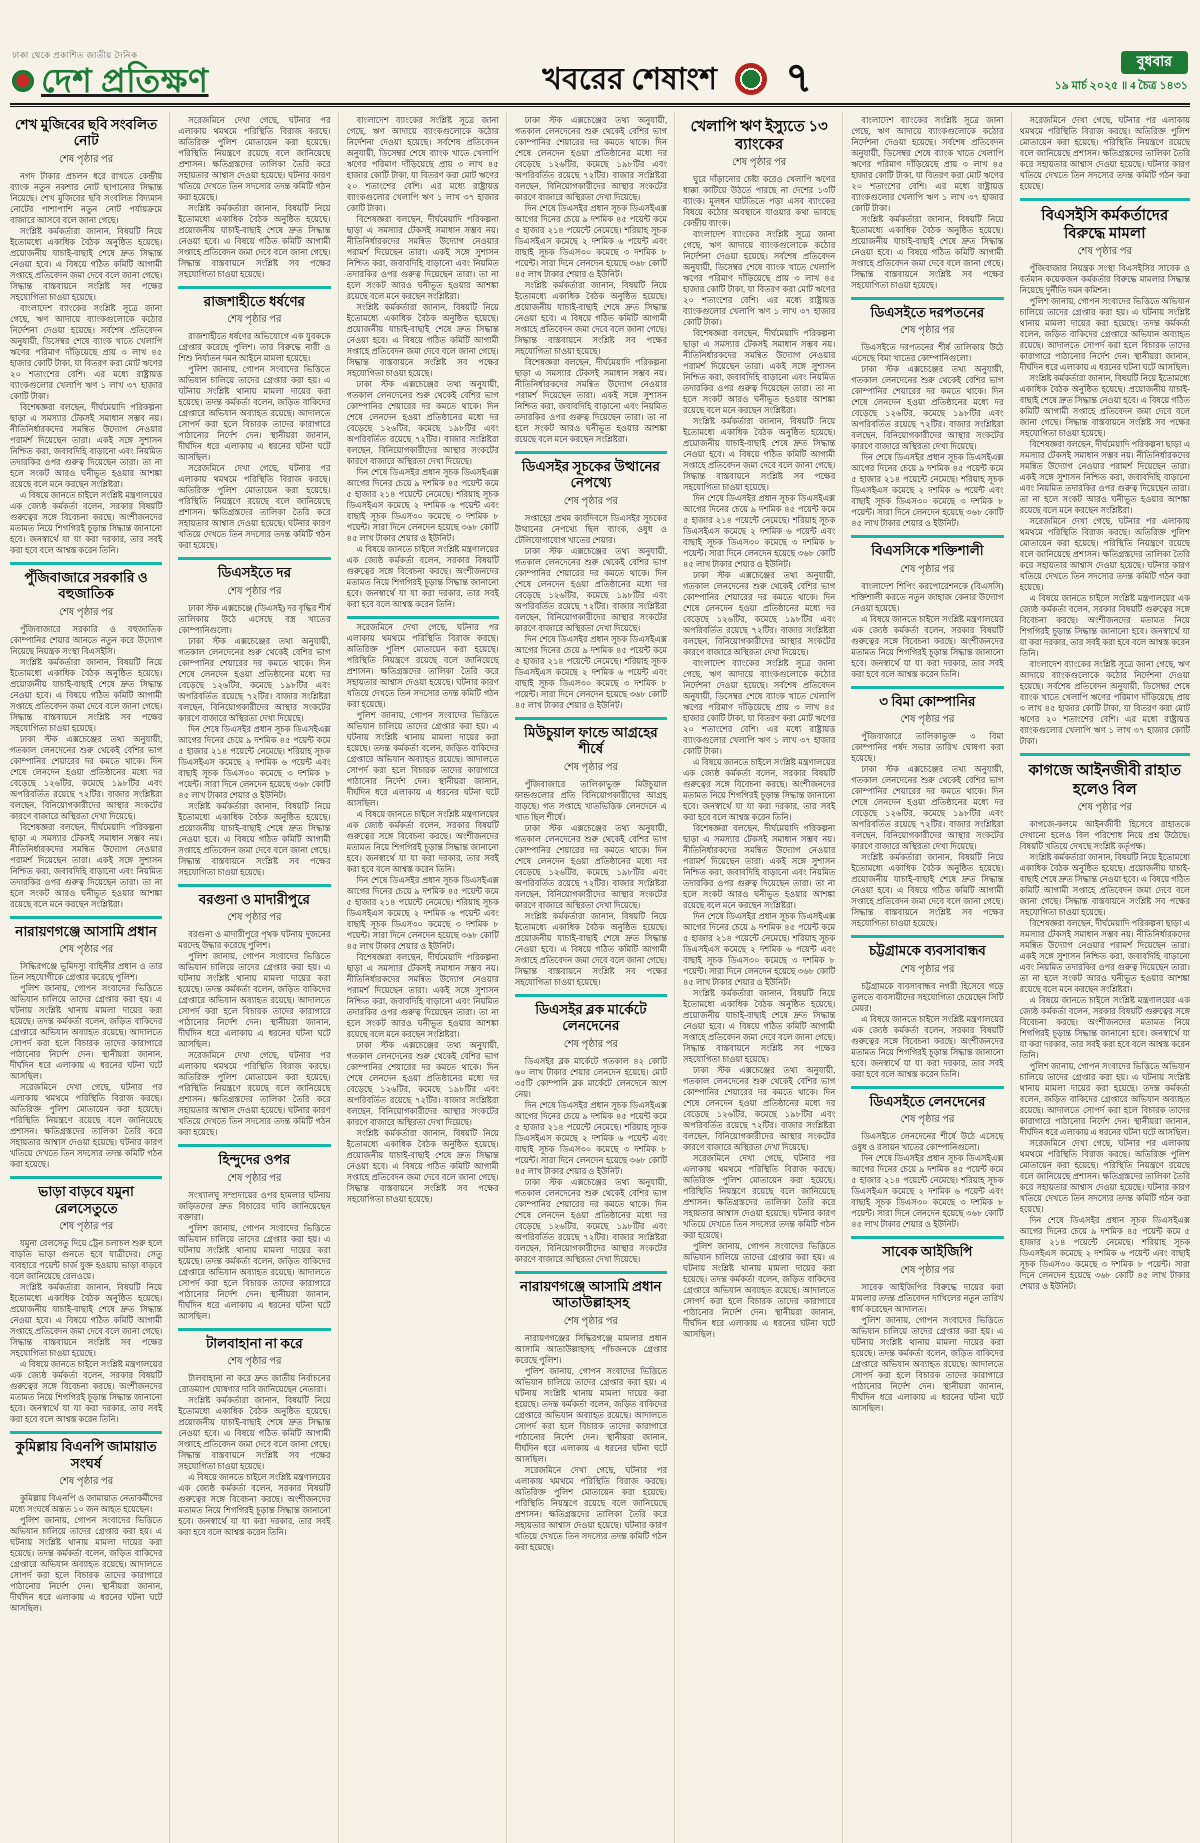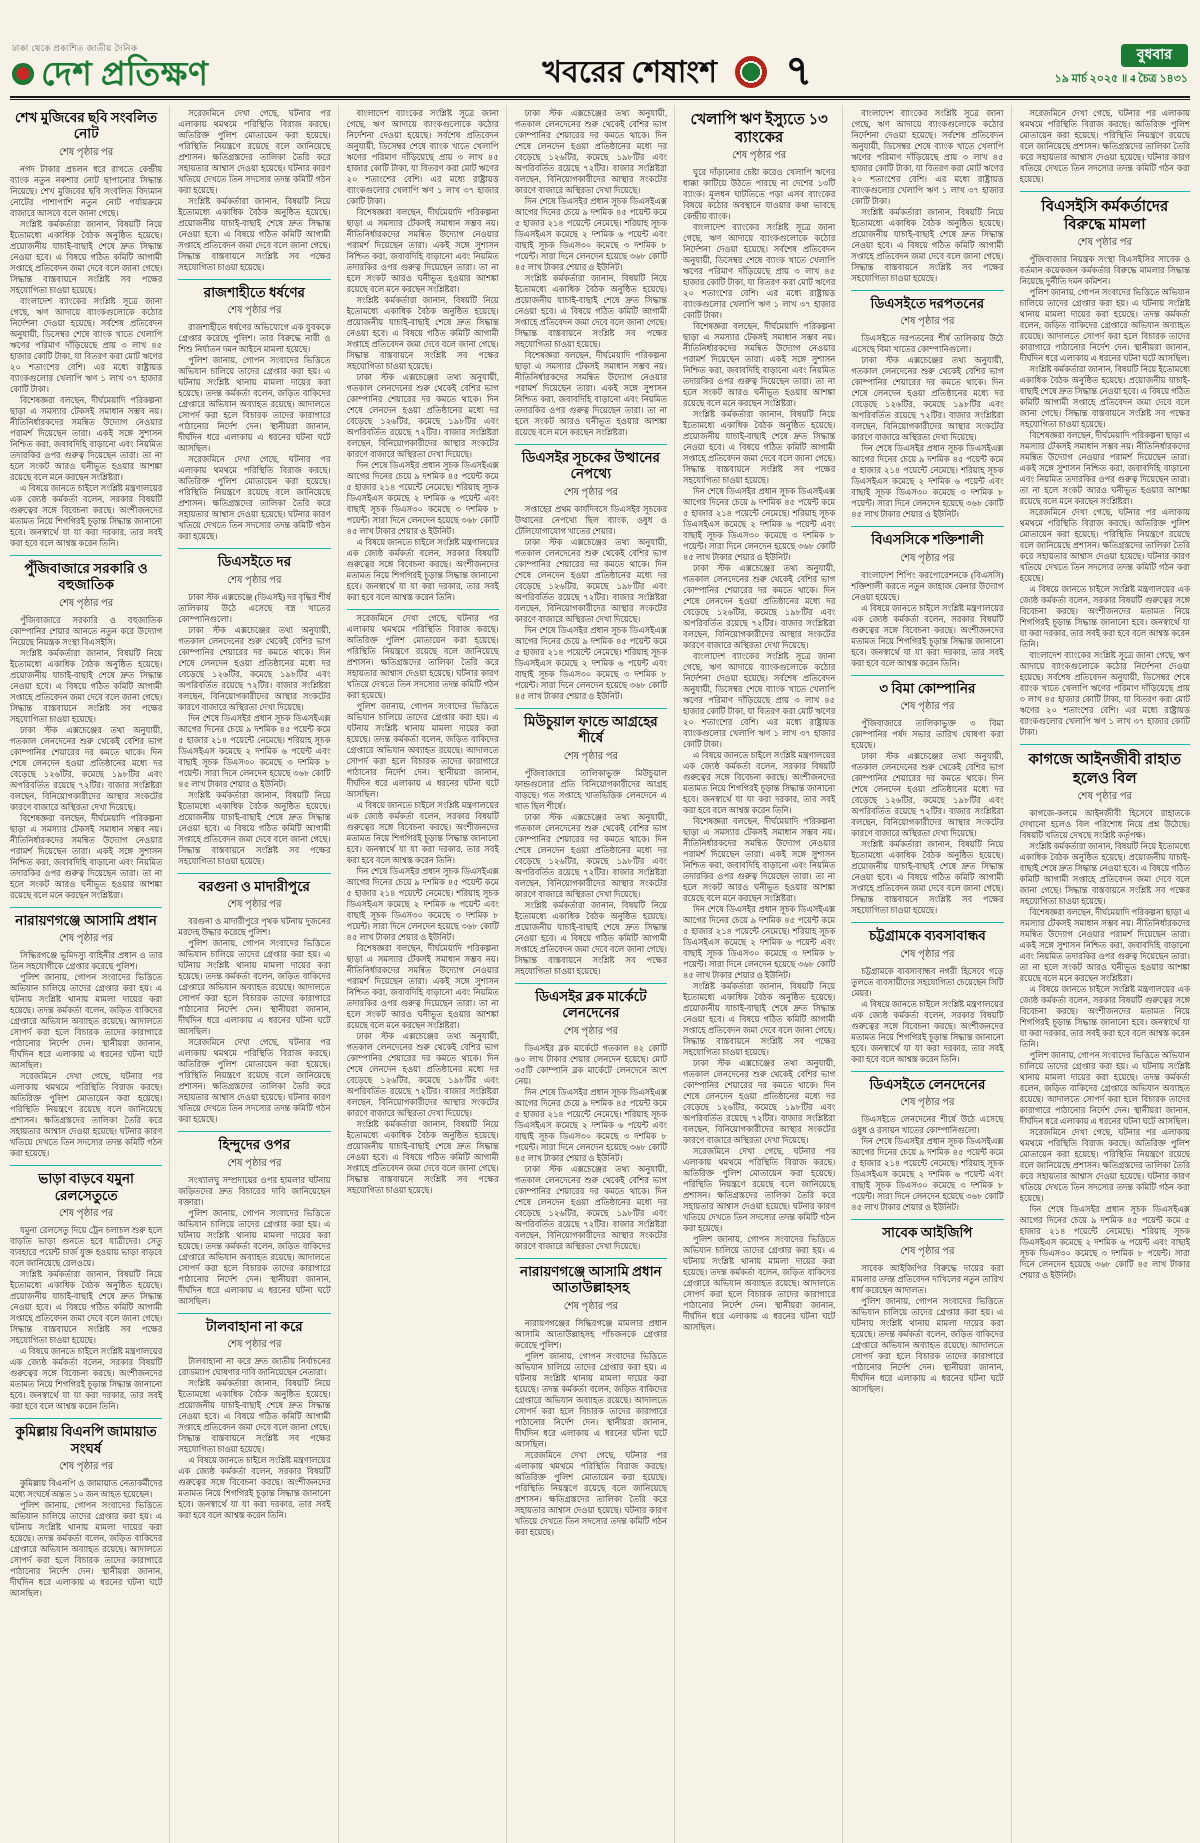--- a/index.html
+++ b/index.html
@@ -2,30 +2,30 @@
 <html><head>
 <meta charset="utf-8">
 <style>
   * { margin:0; padding:0; box-sizing:border-box; }
   html,body { width:1200px; height:1843px; overflow:hidden; }
   body {
     background:#f6f2e7;
     color:#1d1d1d;
     font-family:"Liberation Serif", serif;
   }
-  .page { width:1200px; height:1808px; padding:3px 10px 8px; position:relative;border-radius:27px; }
+  .page { width:1200px; height:1808px; padding:10px 10px 8px; position:relative;border-radius:27px; }
 
   
   .masthead {
     display:flex; justify-content:space-between; align-items:flex-end;
     padding:2px 2px 4px;
   }
   .mast-left { display:flex; flex-direction:column; gap:2px; min-width:330px; }
   .tagline { font-size:8.5px; color:#666; letter-spacing:0.5px; }
-  .paper-name-row { display:flex; align-items:center; gap:7px; }
+  .paper-name-row { display:flex; align-items:center; gap:7px;text-decoration:underline; }
   .flag-icon {
     width:22px; height:22px; border-radius:50%;
     background:radial-gradient(circle at 50% 48%, #c62828 0 6px, #1d7a34 7px);
     border:1px solid #14592664; flex:0 0 auto;
   }
   .paper-name { font-size:33px; font-weight:800; color:#1d7a34; line-height:1; letter-spacing:0.5px; }
   .mast-center { display:flex; align-items:center; gap:18px; margin-right:26px;margin-top:48px; }
   .section-title { font-size:30px; font-weight:800; color:#101010; line-height:1; }
   .emblem {
     width:32px; height:32px; border-radius:50%;
@@ -40,21 +40,21 @@
   }
   .date-text { color:#1d7a34; font-size:11px; font-weight:700; }
 
   .mast-rule { height:4px; border-top:2px solid #181818; border-bottom:1px solid #181818; margin:1px 0 5px; }
 
   
   .cols { display:flex; gap:8px; height:1748px; overflow:hidden; }
   .col { flex:1 1 0; overflow:hidden; border-right:1px solid #d6cfbc; padding-right:7px; }
   .col:last-child { border-right:none; padding-right:0; flex-grow:1.12; }
 
-  .article { border-bottom:1px solid #14b8a6; padding:3px 0 6px; }
+  .article { border-bottom:3px solid #14b8a6; padding:3px 0 6px; }
   .article:last-child { border-bottom:none; }
   .headline {
     font-size:13.5px; font-weight:700; text-align:center; line-height:1.22;
     color:#0c0c0c; margin:2px 0 1px;
   }
   .headline.hl-lg { font-size:15px; }
   .cont { font-size:10px; text-align:center; color:#2a2a2a; margin-bottom:3px; }
   .article p {
     font-size:8.4px; line-height:1.31; text-align:justify; text-indent:10px;
     color:#232323; word-break:break-word;

